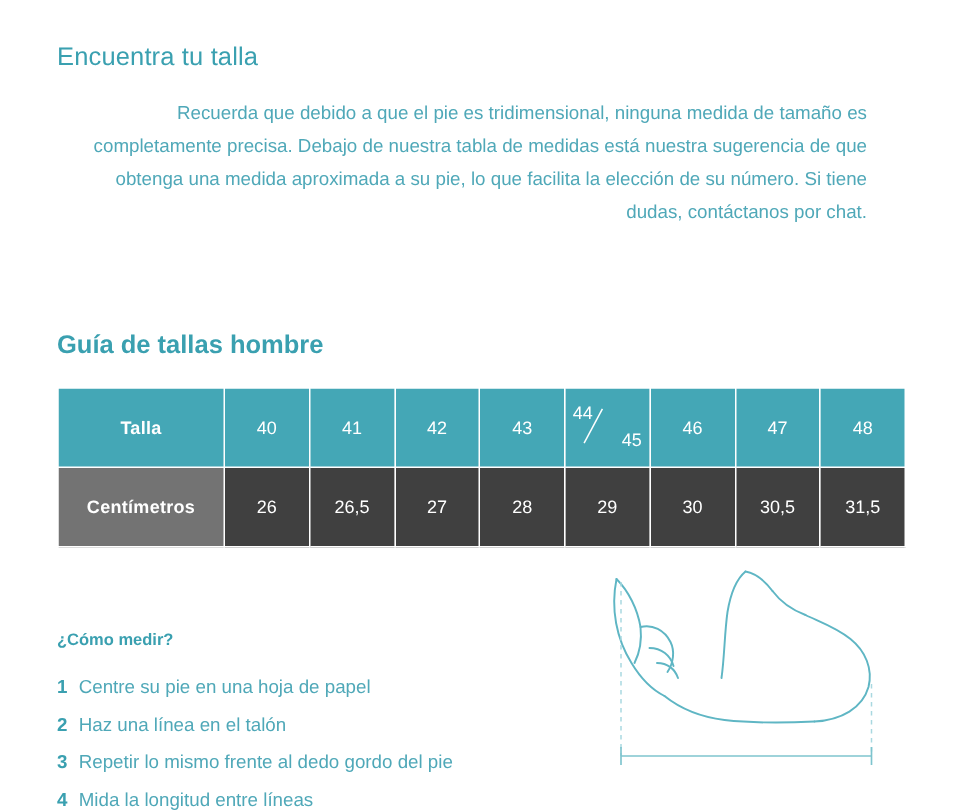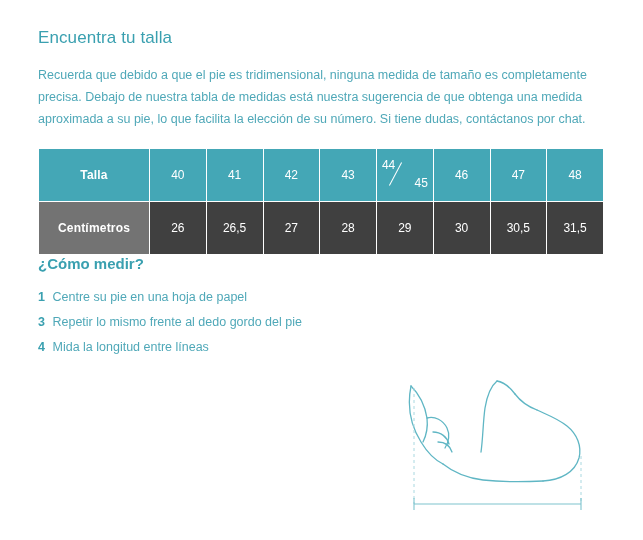--- a/index.html
+++ b/index.html
@@ -31,21 +31,22 @@
     letter-spacing: 0.1px;
   }
   .intro {
     margin-top: 16px;
     font-size: 12.5px;
     line-height: 22px;
     color: #4fa8b8;
     max-width: 556px;
   }
   .intro p {
-    margin: 0;
+    margin: 16px;
+    text-align: right;
   }
   h2.table-title {
     font-size: 17px;
     font-weight: bold;
     color: #3aa0b0;
     margin: 0;
     padding-top: 52px;
   }
   table.size-table {
     margin-top: 18px;
@@ -99,24 +100,25 @@
     position: absolute;
     left: 13px;
     top: 2px;
     width: 1px;
     height: 26px;
     background: #ffffff;
     transform: rotate(28deg);
     transform-origin: center;
   }
   h2.howto-title {
-    font-size: 15px;
-    font-weight: bold;
-    color: #3aa0b0;
-    margin: 0;
+    font-size: 11px;
+    font-weight: bold;
+    color: #3aa0b0;
+    margin: 0;
+    padding-top: 56px;
   }
   ol.steps {
     list-style: none;
     margin: 0;
     padding: 0;
     padding-top: 14px;
   }
   ol.steps li {
     font-size: 12.5px;
     line-height: 22px;
@@ -150,20 +152,21 @@
 <body>
 
 <div class="page">
 
   <h1 class="section-title">Encuentra tu talla</h1>
 
   <div class="intro">
     <p>Recuerda que debido a que el pie es tridimensional, ninguna medida de tamaño es completamente precisa. Debajo de nuestra tabla de medidas está nuestra sugerencia de que obtenga una medida aproximada a su pie, lo que facilita la elección de su número. Si tiene dudas, contáctanos por chat.</p>
   </div>
 
+  <h2 class="table-title">Guía de tallas hombre</h2>
 
   <table class="size-table">
     <tbody>
       <tr class="row-header">
         <td class="label-cell">Talla</td>
         <td>40</td>
         <td>41</td>
         <td>42</td>
         <td>43</td>
         <td>
@@ -192,20 +195,24 @@
   </table>
 
   <h2 class="howto-title">¿Cómo medir?</h2>
 
   <ol class="steps">
     <li>
       <span class="num">1</span>
       <span>Centre su pie en una hoja de papel</span>
     </li>
     <li>
+      <span class="num">2</span>
+      <span>Haz una línea en el talón</span>
+    </li>
+    <li>
       <span class="num">3</span>
       <span>Repetir lo mismo frente al dedo gordo del pie</span>
     </li>
     <li>
       <span class="num">4</span>
       <span>Mida la longitud entre líneas</span>
     </li>
   </ol>
 
   <div class="foot-figure">

